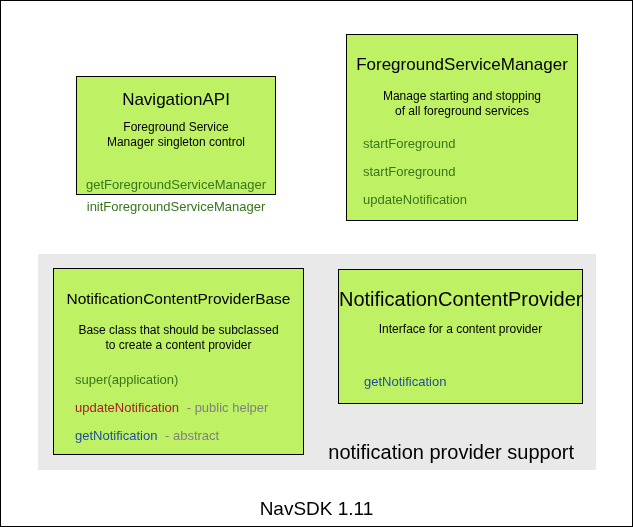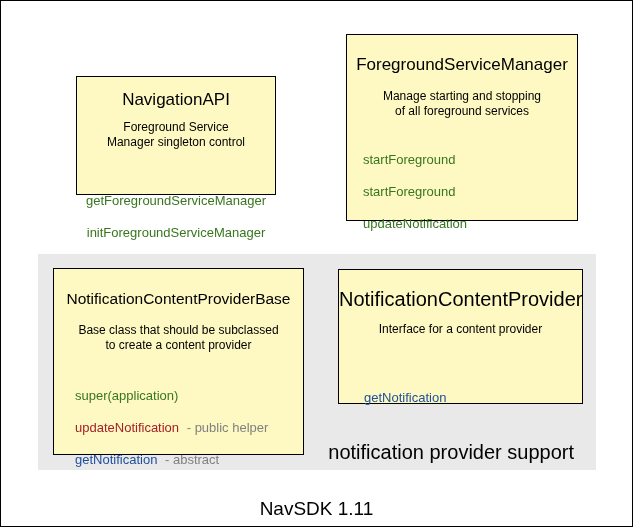--- a/index.html
+++ b/index.html
@@ -29,21 +29,21 @@
     right: 22px;
     bottom: 6px;
     font-size: 20px;
     color: #000000;
     white-space: nowrap;
   }
   .class-box {
     position: absolute;
     box-sizing: border-box;
     border: 1.5px solid #000000;
-    background: #fef9c3;
+    background: #bef264;
   }
   .box-title {
     position: absolute;
     left: 0; right: 0;
     text-align: center;
     color: #000000;
     white-space: nowrap;
     line-height: 19px;
   }
   .box-desc {
@@ -54,21 +54,20 @@
     line-height: 15px;
     color: #000000;
   }
   .box-methods {
     position: absolute;
     left: 0; right: 0;
     font-size: 13px;
   }
   .method-line {
     line-height: 16px;
-    margin-top: 16px;
   }
   .method-note {
     margin-left: 4px;
   }
   
   #box-nav { left: 75px; top: 75px; width: 200px; height: 119px; }
   #box-nav .box-title { top: 13px; font-size: 17px; }
   #box-nav .box-desc { top: 43px; }
   #box-nav .box-methods { top: 100px; text-align: center; }
   #box-nav .method-line { margin-bottom: 6px; }

